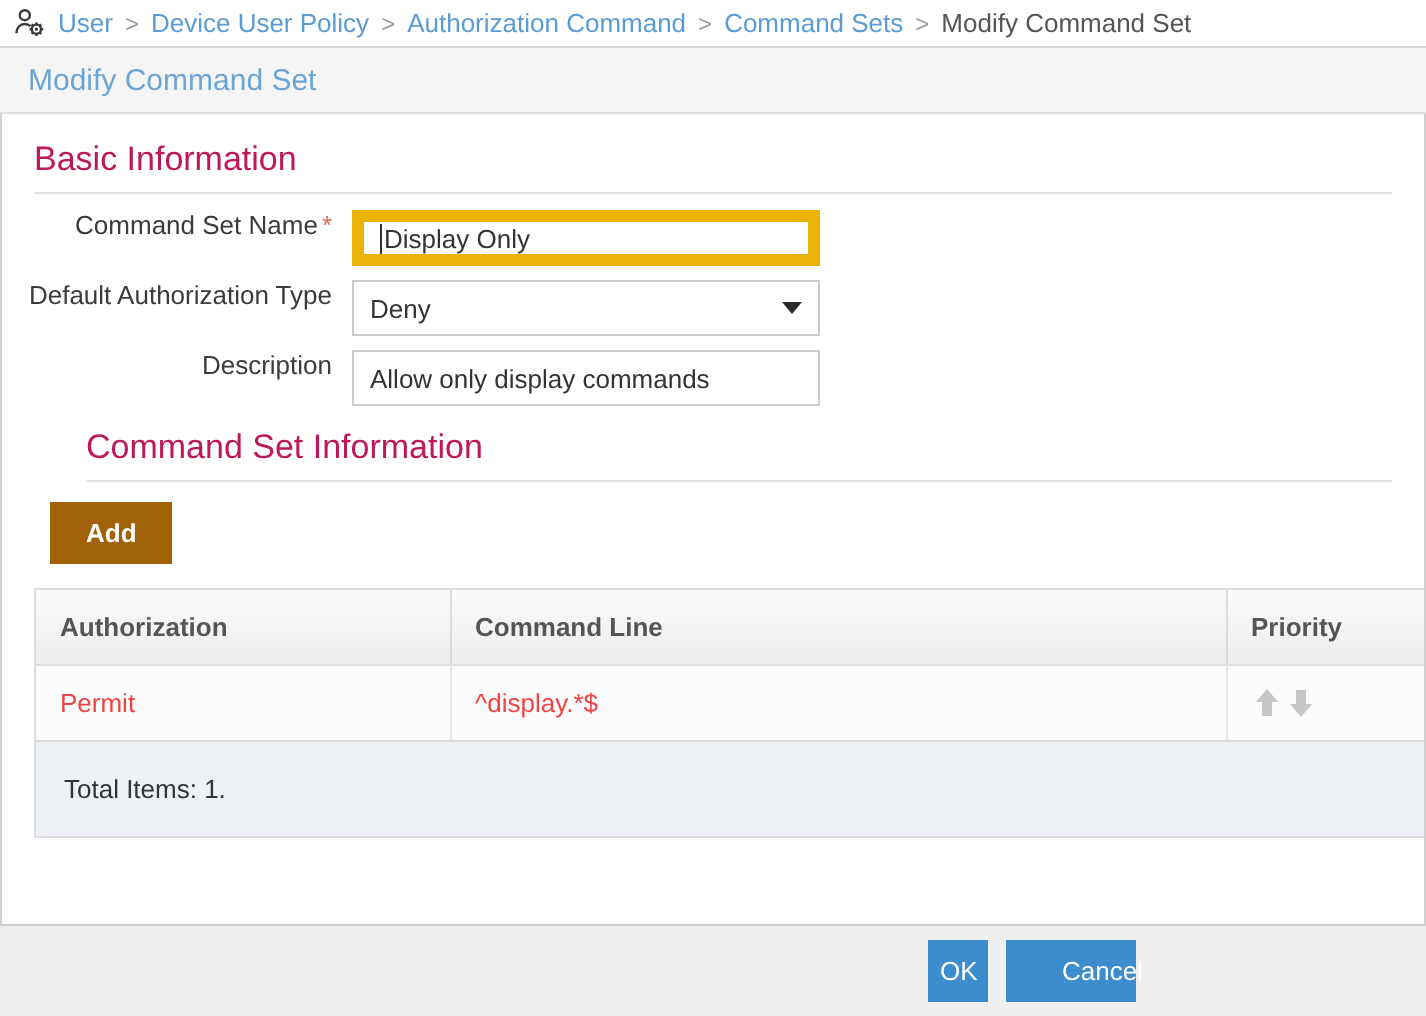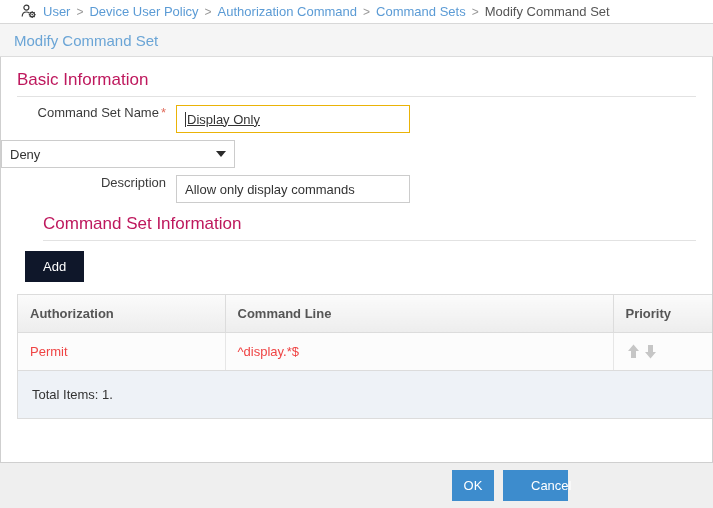--- a/index.html
+++ b/index.html
@@ -16,21 +16,21 @@
     color: #333333;
     -webkit-font-smoothing: antialiased;
   }
 
   
   .breadcrumb-bar {
     height: 24px;
     background: #ffffff;
     display: flex;
     align-items: center;
-    padding-left: 20px;
+    padding-left: 6px;
     box-sizing: border-box;
     border-bottom: 1px solid #d8d8d8;
   }
   .bc-icon {
     width: 18px;
     height: 18px;
     flex: 0 0 18px;
     margin-right: 5px;
     display: flex;
     align-items: center;
@@ -122,22 +122,21 @@
     box-sizing: border-box;
     border: 1px solid #cccccc;
     background: #ffffff;
     display: flex;
     align-items: center;
     padding: 0 8px;
     font-size: 13px;
     color: #333333;
   }
   .field.focused {
-    border: 1px solid #eab308;
-    text-decoration: underline;
+    border: 6px solid #eab308;
   }
   .caret {
     display: inline-block;
     width: 1px;
     height: 15px;
     background: #333333;
     margin-right: 1px;
   }
   .select-arrow {
     position: absolute;
@@ -150,27 +149,28 @@
     border-right: 5px solid transparent;
     border-top: 6px solid #2b2b2b;
   }
 
   
   .toolbar {
     margin: 10px 0 0 24px;
   }
   .btn-add {
     display: inline-block;
-    background: #0f172a;
+    background: #a16207;
     color: #ffffff;
     border: none;
     font-size: 13px;
     font-family: "Liberation Sans", sans-serif;
     padding: 8px 18px;
     cursor: pointer;
+    font-weight: bold;
   }
 
   
   .table-wrap {
     margin: 12px 0 0 16px;
     width: 720px;
     border-top: 1px solid #dcdcdc;
     border-left: 1px solid #dcdcdc;
     box-sizing: border-box;
   }
@@ -238,21 +238,21 @@
   }
   .btn {
     background: #3d8ccd;
     color: #ffffff;
     border: none;
     font-family: "Liberation Sans", sans-serif;
     font-size: 13px;
     cursor: pointer;
   }
   .btn-ok {
-    width: 42px;
+    width: 30px;
     height: 31px;
     text-align: center;
   }
   .btn-cancel {
     width: 65px;
     height: 31px;
     padding-left: 28px;
   }
 </style>
 </head>
@@ -303,20 +303,21 @@
       <div class="form-label">
         <span>Command Set Name</span><span class="req">*</span>
       </div>
       <div class="field focused">
         <span class="caret"></span>
           <span>Display Only</span>
       </div>
     </div>
 
     <div class="form-row">
+      <div class="form-label">Default Authorization Type</div>
       <div class="field">
         <span>Deny</span>
         <span class="select-arrow"></span>
       </div>
     </div>
 
     <div class="form-row">
       <div class="form-label">Description</div>
       <div class="field">
         <span>Allow only display commands</span>

